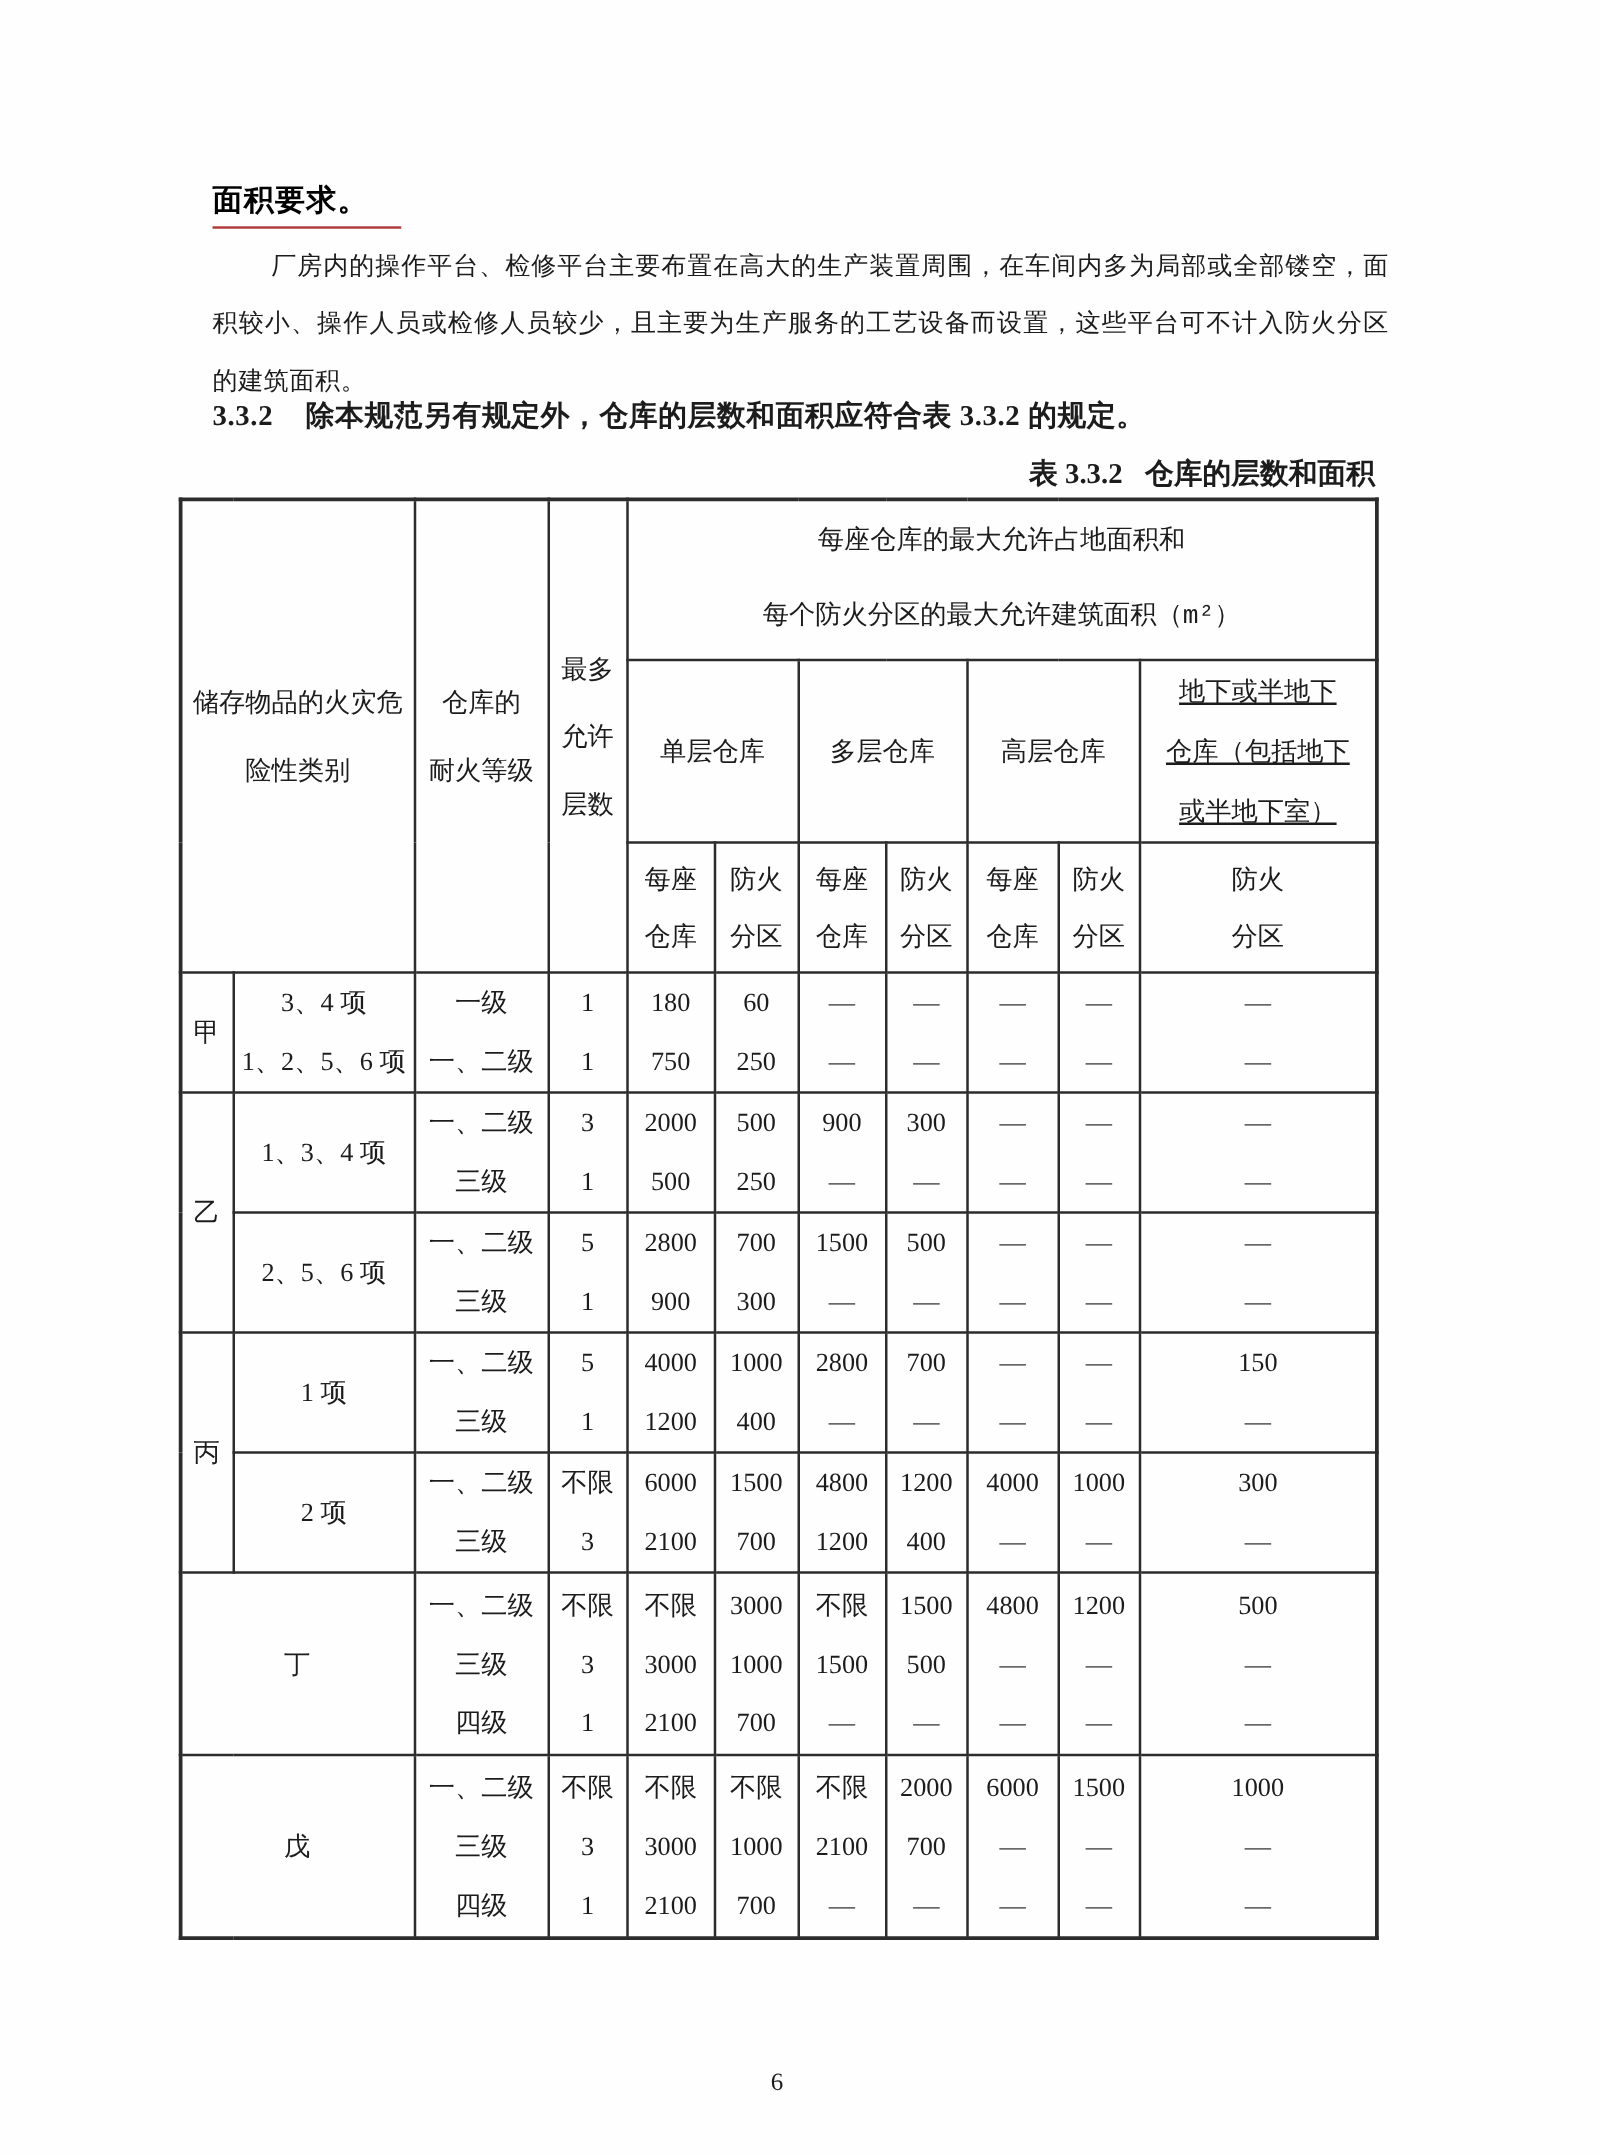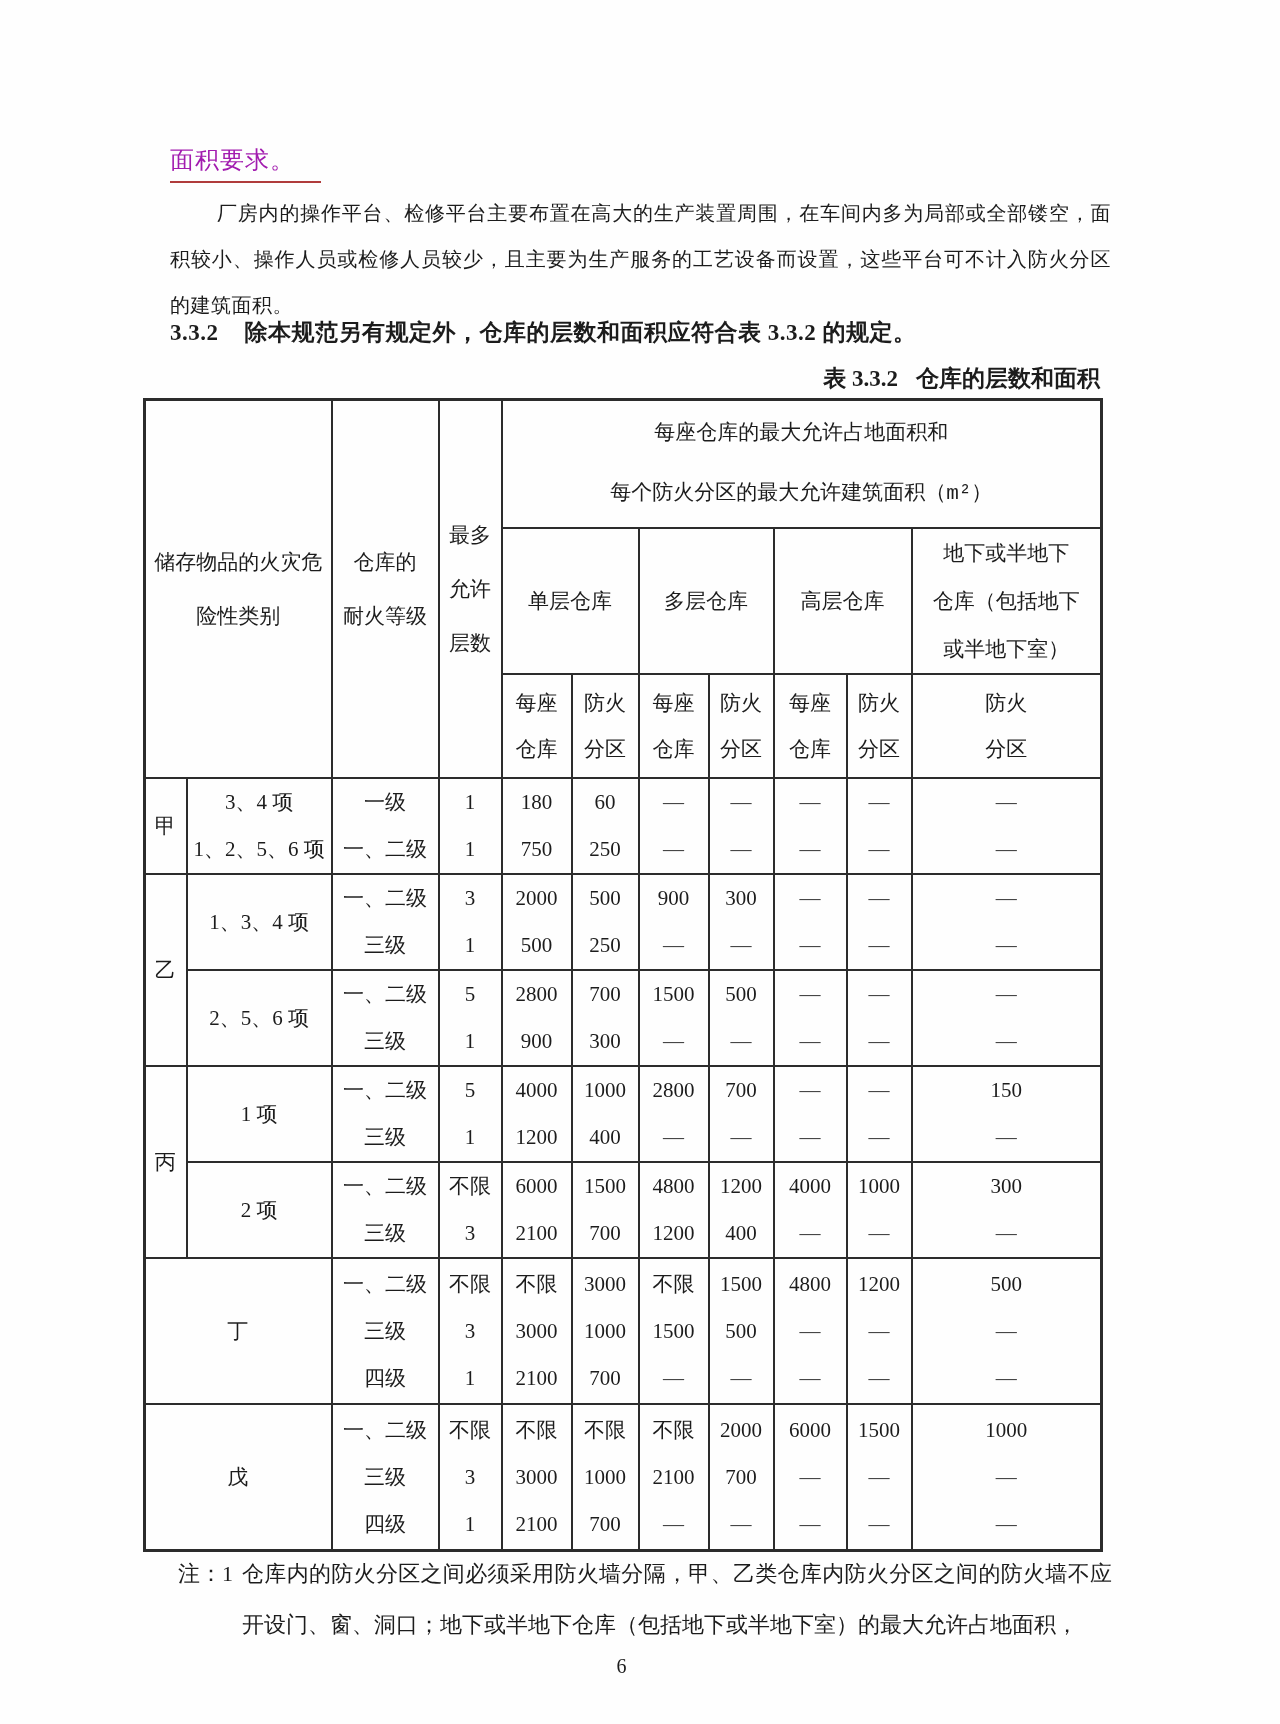--- a/index.html
+++ b/index.html
@@ -11,24 +11,24 @@
     background: #fefefe;
     font-family: "Liberation Serif", "DejaVu Serif", serif;
     color: #1c1c1c;
     overflow: hidden;
   }
   
   .heading {
     position: absolute;
     top: 144px; left: 170px;
     font-size: 24px;
-    color: #a21caf;
+    color: #000000;
     border-bottom: 2px solid #b03c3c;
     padding: 0 26px 5px 0;
-    font-weight: normal;
+    font-weight: bold;
     letter-spacing: 1px;
   }
   .para1 {
     position: absolute;
     top: 190px; left: 170px;
     width: 941px;
     font-size: 20px;
     line-height: 46px;
     text-indent: 47px;
     text-align: justify;
@@ -69,21 +69,21 @@
     font-size: 21px;
     color: #1c1c1c;
   }
   tr.hr1 > th { height: 126px; }
   tr.hr2 > th { height: 142px; }
   tr.hr3 > th { height: 102px; border-radius: 24px; }
   tr.g2 > td { height: 94px; }
   tr.g3 > td { height: 144px; }
   .hl  { line-height: 54px; }   
   .hl2 { line-height: 60px; font-family: Liberation Mono, monospace; }   
-  .hl3 { line-height: 48px; }   
+  .hl3 { line-height: 48px; text-decoration: underline; }   
   .hl4 { line-height: 46px; }   
   .ln  { line-height: 47px; }   
   .cat { font-size: 22px; letter-spacing: 1px; }
   .dash { color: #3a3a3a; }
   .notes {
     position: absolute;
     top: 1548px; left: 178px;
     width: 934px;
     font-size: 22px;
     line-height: 51px;
@@ -492,22 +492,16 @@
           </td>
         <td>
             <div class="ln">1000</div>
             <div class="ln dash">—</div>
             <div class="ln dash">—</div>
           </td>
       </tr>
     </tbody>
   </table>
 
-  <div class="notes">
-    <div class="note-body">
-      <span class="note-label">注：1</span>
-      <span>仓库内的防火分区之间必须采用防火墙分隔，甲、乙类仓库内防火分区之间的防火墙不应开设门、窗、洞口；地下或半地下仓库（包括地下或半地下室）的最大允许占地面积，</span>
-    </div>
-  </div>
 
   <div class="pageno">6</div>
 
 </div>
 
 </body></html>

